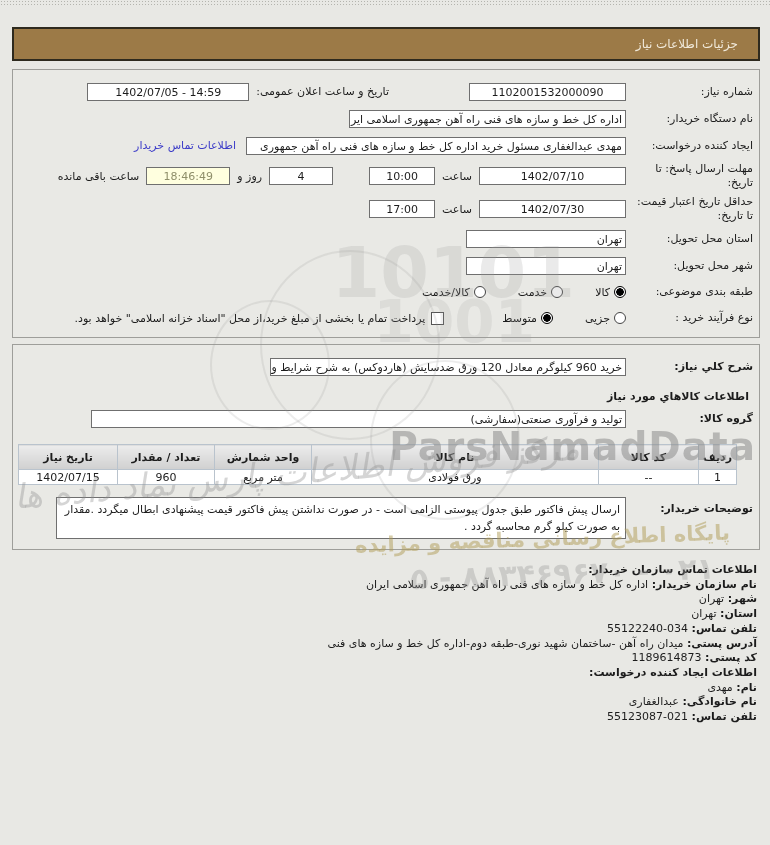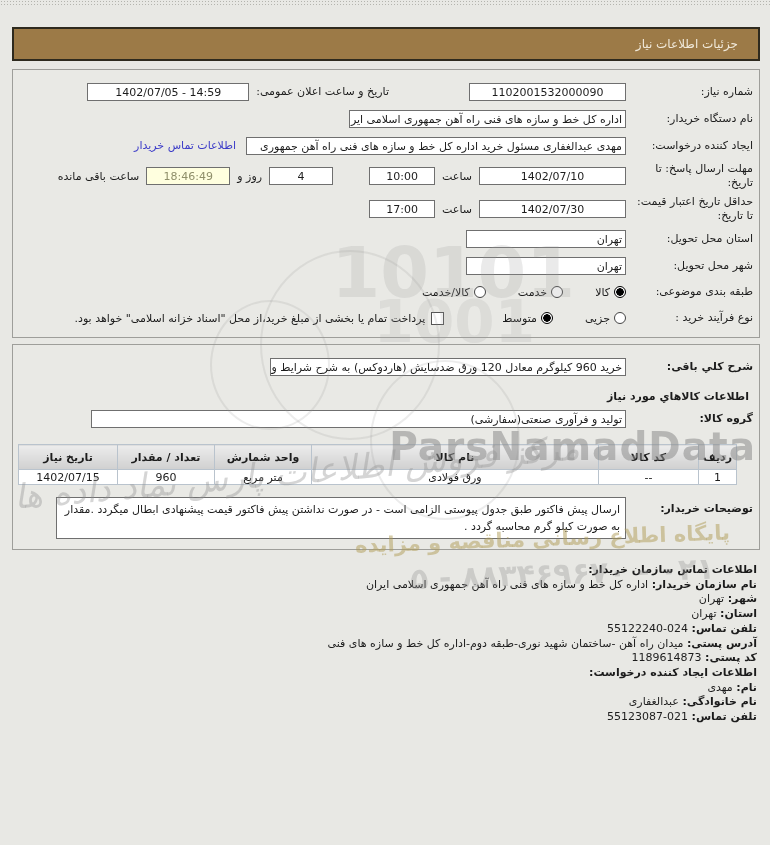--- a/index.html
+++ b/index.html
@@ -180,21 +180,21 @@
     </span>
     <span class="checkbox ml26" style="margin-right:26px"></span>
     <span>پرداخت تمام یا بخشی از مبلغ خرید،از محل "اسناد خزانه اسلامی" خواهد بود.</span>
   </div>
 
 </div>
 
 <div class="panel panel2">
 
   <div class="row">
-    <span class="lbl b">شرح کلي باقی:</span>
+    <span class="lbl b">شرح کلي نیاز:</span>
     <div class="field w356">خرید 960 کیلوگرم معادل 120 ورق ضدسایش (هاردوکس) به شرح شرایط و مشخصات پیوستی</div>
   </div>
 
   <div class="sec-head b">اطلاعات کالاهاي مورد نیاز</div>
 
   <div class="row">
     <span class="lbl b">گروه کالا:</span>
     <div class="field w535">تولید و فرآوری صنعتی(سفارشی)</div>
   </div>
 
@@ -234,21 +234,21 @@
     <div class="notes-box w595">ارسال پیش فاکتور طبق جدول پیوستی الزامی است - در صورت نداشتن پیش فاکتور قیمت پیشنهادی ابطال میگردد .مقدار به صورت کیلو گرم محاسبه گردد .</div>
   </div>
 
 </div>
 
 <div class="contact">
   <p class="b">اطلاعات تماس سازمان خریدار:</p>
   <p><span class="b">نام سازمان خریدار:</span> <span>اداره کل خط و سازه های فنی راه آهن جمهوری اسلامی ایران</span></p>
   <p><span class="b">شهر:</span> <span>تهران</span></p>
   <p><span class="b">استان:</span> <span>تهران</span></p>
-  <p><span class="b">تلفن تماس:</span> <span class="ltr">55122240-024</span></p>
+  <p><span class="b">تلفن تماس:</span> <span class="ltr">55122240-034</span></p>
   <p><span class="b">آدرس پستی:</span> <span>میدان راه آهن -ساختمان شهید نوری-طبقه دوم-اداره کل خط و سازه های فنی</span></p>
   <p><span class="b">کد پستی:</span> <span class="ltr">1189614873</span></p>
   <p class="b">اطلاعات ایجاد کننده درخواست:</p>
   <p><span class="b">نام:</span> <span>مهدی</span></p>
   <p><span class="b">نام خانوادگی:</span> <span>عبدالغفاری</span></p>
   <p><span class="b">تلفن تماس:</span> <span class="ltr">55123087-021</span></p>
 </div>
 
 <div class="wm wm-bin1 ltr">10101</div>
 <div class="wm wm-bin2 ltr">1001</div>

